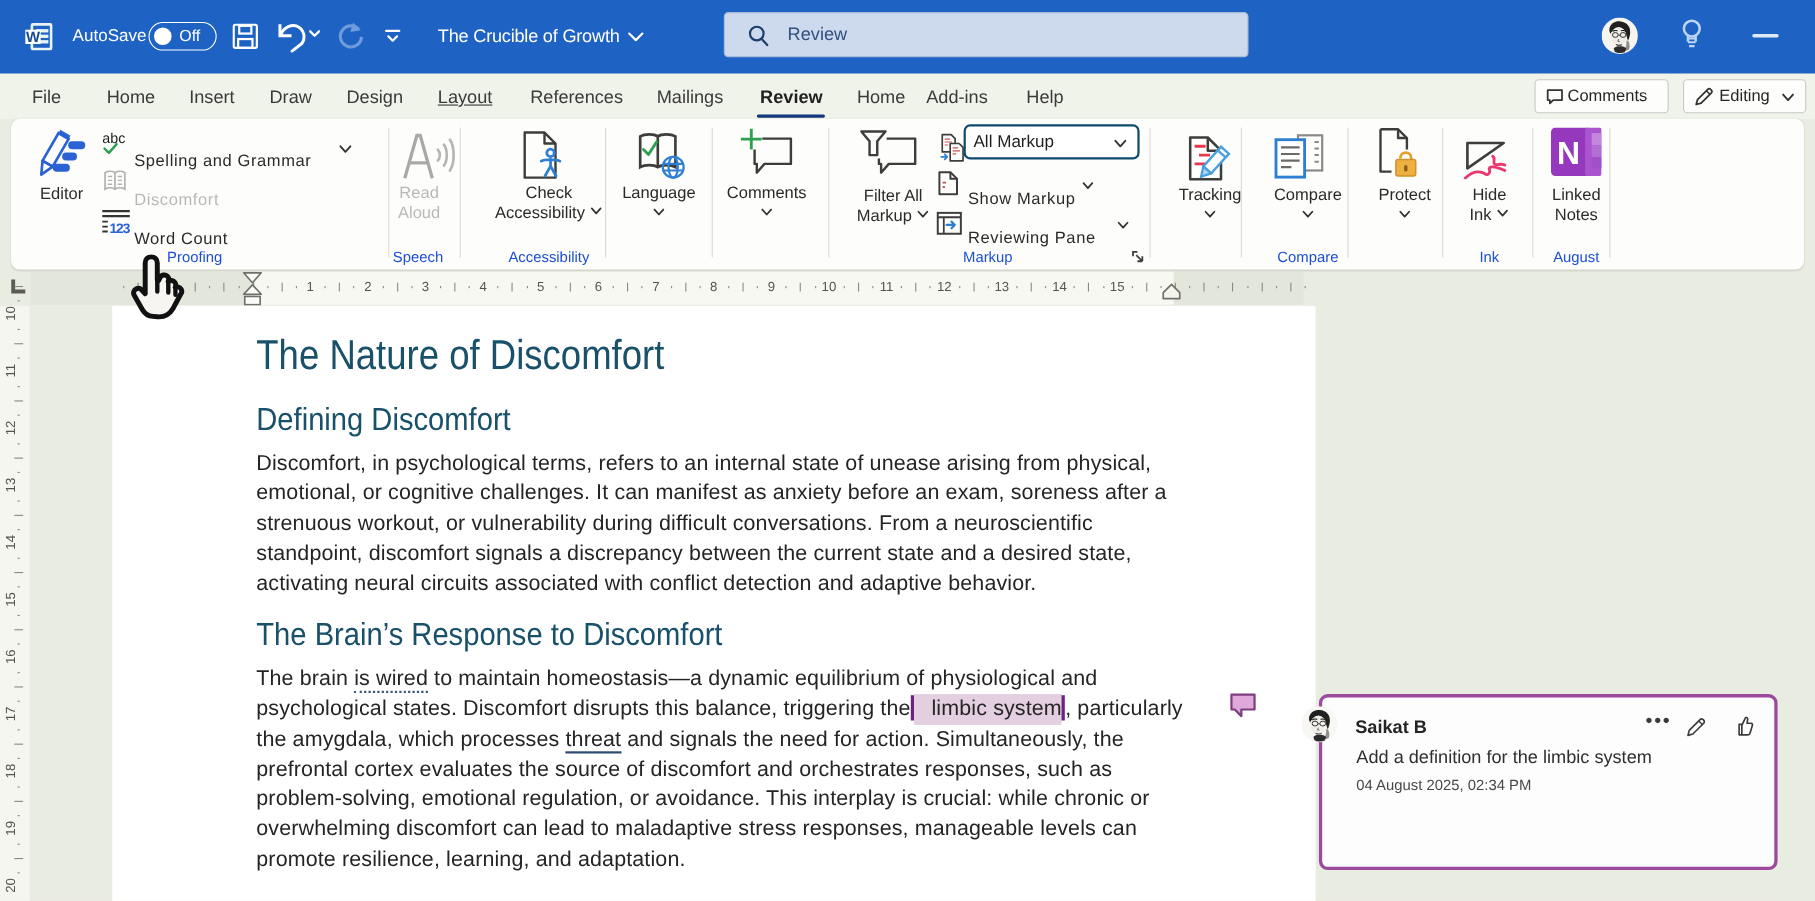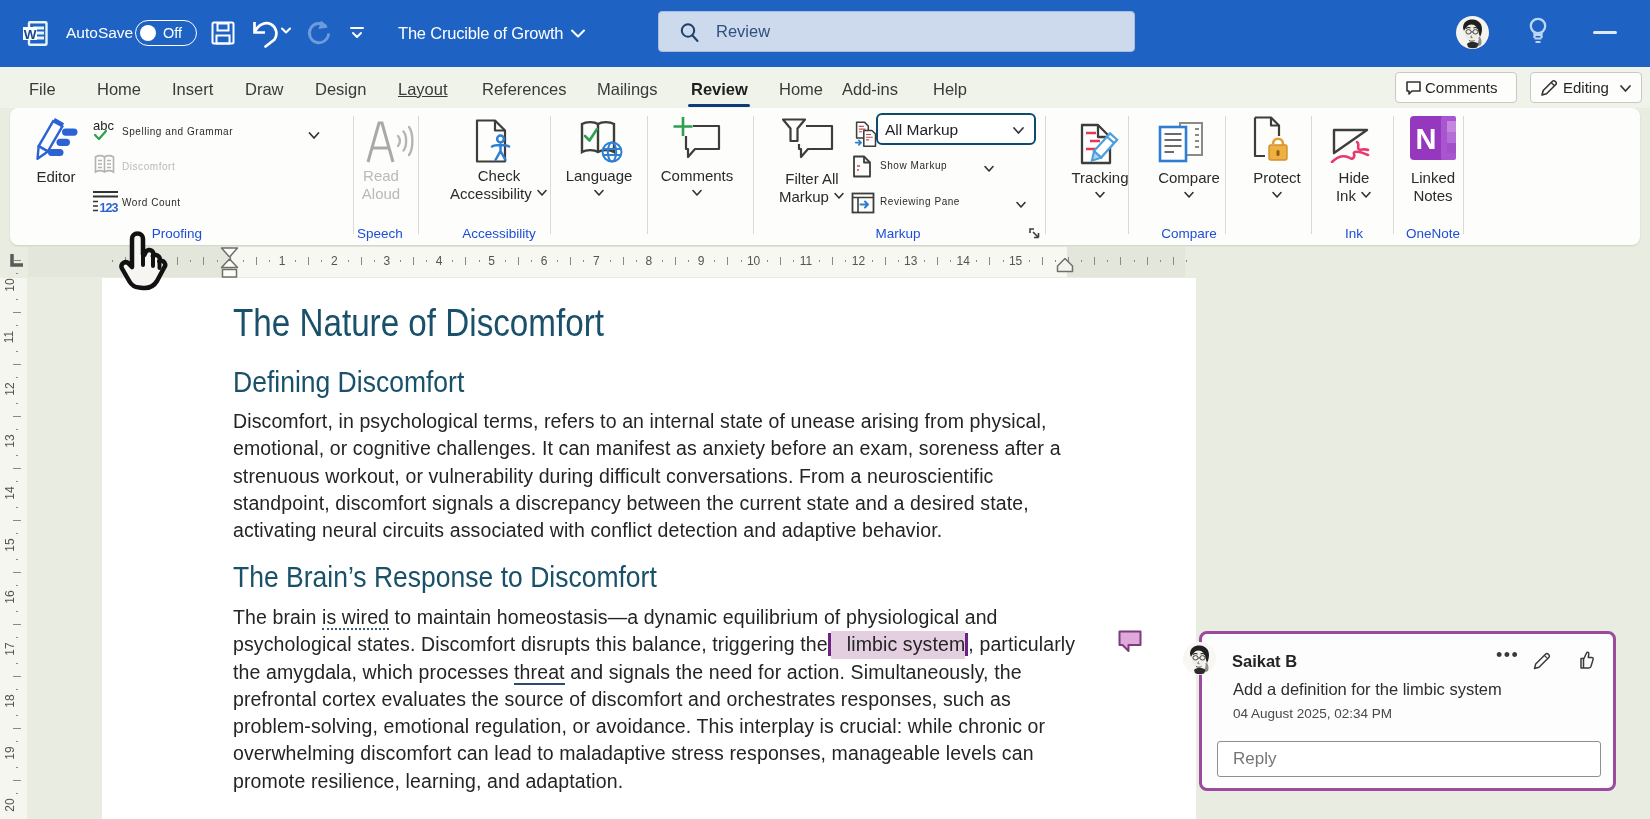--- a/index.html
+++ b/index.html
@@ -21,21 +21,21 @@
 
 #tabrow { left:0; top:67px; width:1650px; height:41px; background:#f0f3ea; }
 .tab { position:absolute; top:13px; font-size:16.5px; color:#3a3a3a; }
 .tabbtn { position:absolute; top:5px; height:31px; background:#fdfdfc; border:1px solid #c8c9c4; border-radius:4px; font-size:15px; color:#262626; }
 
 
 #ribbon { left:10px; top:108px; width:1630px; height:137px; background:#fdfdfb; border-radius:8px; box-shadow:0 1px 2px rgba(0,0,0,0.12); }
 .sep { position:absolute; top:8px; width:1px; height:118px; background:#d9dad5; }
 .biglabel { position:absolute; font-size:15px; color:#2a2a2a; text-align:center; line-height:17.5px; }
 .grplabel { position:absolute; top:118px; font-size:13.5px; color:#1d4ed8; text-align:center; }
-.smalltext { position:absolute; font-size:10px; color:#2a2a2a; letter-spacing:0.55px; }
+.smalltext { position:absolute; font-size:15px; color:#2a2a2a; letter-spacing:0.55px;margin-top:12px; }
 .graytext { color:#b9b9b6 !important; }
 
 
 #rulerrow { left:0; top:246px; width:1650px; height:32px; }
 #hruler { position:absolute; left:28px; top:1px; width:1157px; height:30px; background:#e3e6da; }
 #hruler .white { position:absolute; left:204px; top:0; width:835px; height:30px; background:#f7f8f2; }
 .rtick { position:absolute; top:11px; width:1px; height:8px; background:#8a8a84; }
 .rdot { position:absolute; top:14px; width:1px; height:2px; background:#8a8a84; }
 .rnum { position:absolute; top:8px; font-size:12px; color:#55554f; transform:translateX(-50%); }
 #vruler { left:0; top:278px; width:27px; height:541px; background:#f5f6f0; }
@@ -368,21 +368,21 @@
 
   <svg style="position:absolute;left:1400px;top:8px;" width="46" height="44" viewBox="0 0 46 44">
     <rect x="0" y="0" width="37" height="44" rx="4" fill="#9638bd"></rect>
     <rect x="31" y="0" width="15" height="44" rx="2" fill="#a855cf"></rect>
     <rect x="37" y="5" width="9" height="11" fill="#c388dd"></rect>
     <rect x="37" y="16" width="9" height="11" fill="#b36fd5"></rect>
     <rect x="37" y="27" width="9" height="10" fill="#a051c9"></rect>
     <text x="16" y="33" font-size="29" font-weight="bold" fill="#fff" text-anchor="middle" font-family="Liberation Sans">N</text>
   </svg>
   <div class="biglabel" style="left:1384px; top:61px; width:78px;">Linked<br>Notes</div>
-  <div class="grplabel" style="left:1384px; width:78px;">OneNote</div>
+  <div class="grplabel" style="left:1384px; width:78px;">August</div>
 
   <div class="sep" style="left:1453px;"></div>
 </div>
 
 <div class="abs" id="rulerrow">
   <div id="hruler">
       <div class="white"></div>
     </div>
 <i class="rdot" style="left:111.7px;"></i>
 <i class="rtick" style="left:124.8px;"></i>
@@ -543,23 +543,20 @@
   <div style="position:absolute; left:294px; top:11px; font-size:18px; letter-spacing:1.5px; color:#3a3a3a;">•••</div>
   <svg style="position:absolute;left:330px;top:16px;" width="21" height="21" viewBox="0 0 21 21">
     <path d="M 2.5 18.5 L 3.7 14 L 13.5 4.2 C 14.3 3.4 15.5 3.4 16.3 4.2 L 16.8 4.7 C 17.6 5.5 17.6 6.7 16.8 7.5 L 7 17.3 Z" fill="none" stroke="#3a3a3a" stroke-width="1.5" stroke-linejoin="round"></path>
     <path d="M 12.3 5.4 L 15.6 8.7" stroke="#3a3a3a" stroke-width="1.2"></path>
   </svg>
   <svg style="position:absolute;left:372px;top:15px;" width="22" height="22" viewBox="0 0 22 22">
     <path d="M 7 9.5 L 9.5 9.5 L 9.5 19 L 7 19 Z M 9.5 10.5 L 12.5 4 C 13 2.8 14.8 3.2 14.8 4.6 L 14.3 8.5 L 17.6 8.5 C 18.7 8.5 19.4 9.4 19.1 10.4 L 17 17.4 C 16.7 18.4 15.9 19 14.9 19 L 9.5 19" fill="none" stroke="#3a3a3a" stroke-width="1.5" stroke-linejoin="round"></path>
   </svg>
   <div id="ctext">Add a definition for the limbic system</div>
   <div id="ctime">04 August 2025, 02:34 PM</div>
-  <div id="creply">
-      <span>Reply</span>
-    </div>
 </div>
 
 <svg class="abs" style="left:1183px;top:642px;" width="33" height="33" viewBox="0 0 33 33">
   <circle cx="16.5" cy="16.5" r="16.5" fill="#f8f7f4"></circle>
   <path d="M 7 12 C 7 5 13 3 17 3.5 C 22 4 26 7 26 13 C 26 16 25 19 24 21 L 22 15 C 21 11 19 10 16 10.5 C 12 11 9 12 8 15 Z" fill="#202020"></path>
   <path d="M 24 21 C 25.5 23 26 26 25 29 L 20 31 C 22 28 23 24 22.5 21 Z" fill="#3a3a3a" opacity="0.55"></path>
   <ellipse cx="15.5" cy="17" rx="7" ry="8.5" fill="#f2efe9"></ellipse>
   <ellipse cx="12.5" cy="15.8" rx="2.6" ry="2.2" fill="none" stroke="#333" stroke-width="0.9"></ellipse>
   <ellipse cx="19.5" cy="15.8" rx="2.6" ry="2.2" fill="none" stroke="#333" stroke-width="0.9"></ellipse>
   <path d="M 15.1 16 L 17 16" stroke="#333" stroke-width="0.8"></path>

